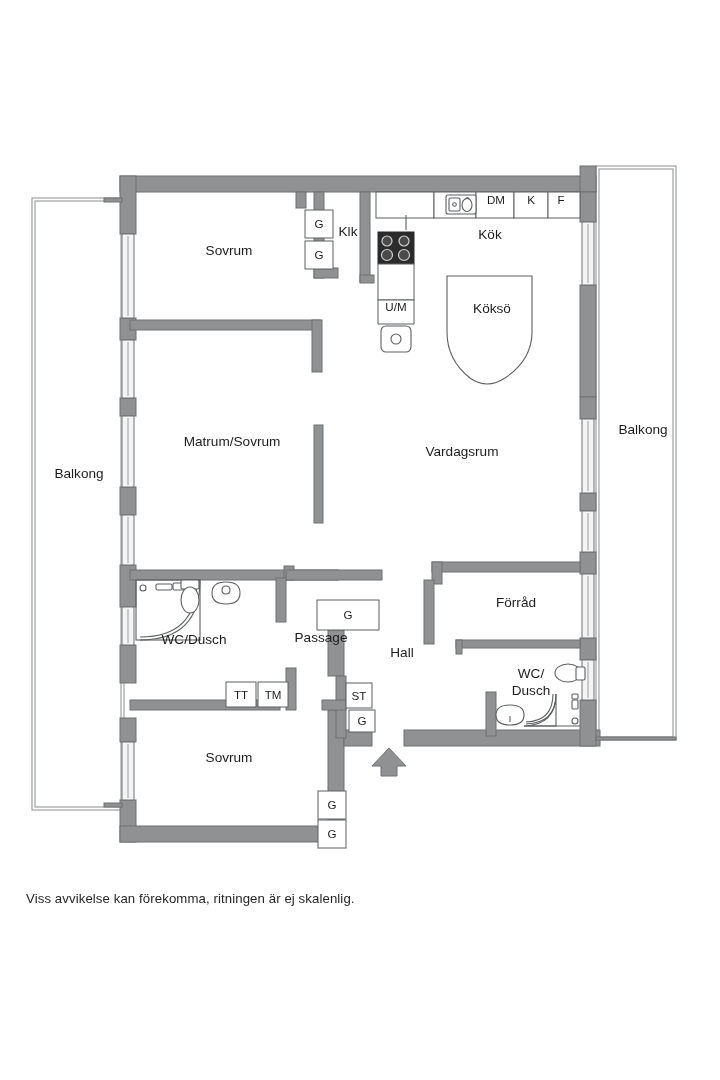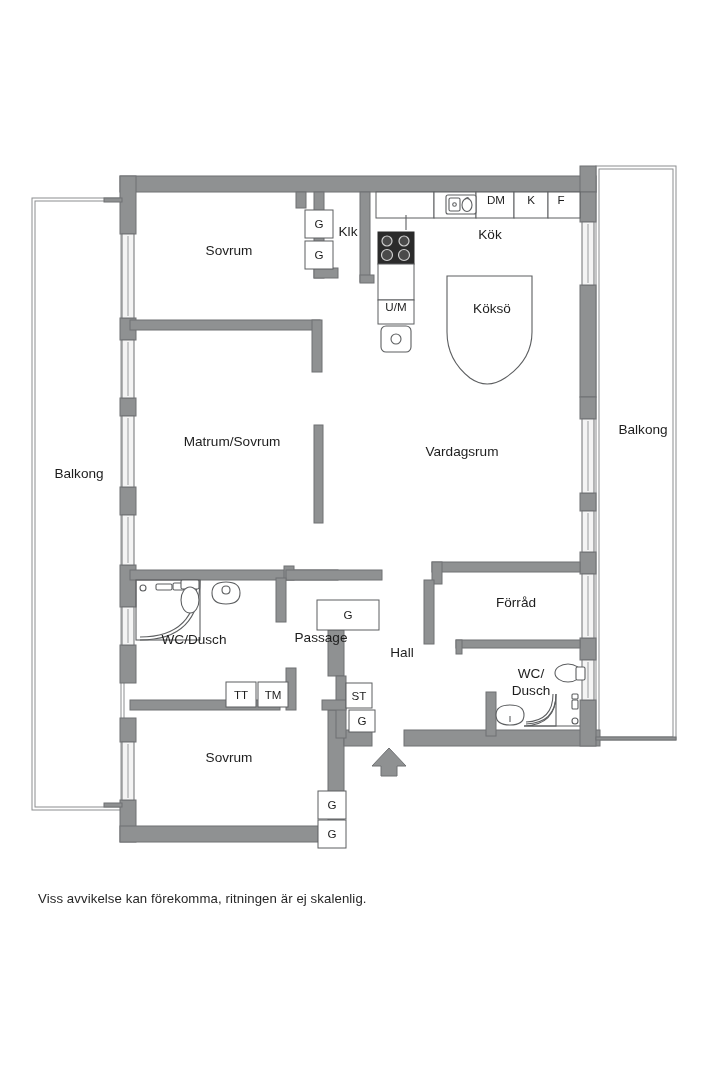--- a/index.html
+++ b/index.html
@@ -23,21 +23,21 @@
     width: 720px;
     height: 1080px;
   }
   #plan-svg {
     position: absolute;
     left: 0;
     top: 0;
   }
   .caption {
     position: absolute;
-    left: 38px;
+    left: 26px;
     top: 891px;
     font-size: 13.2px;
     letter-spacing: 0.1px;
     color: #262626;
     white-space: nowrap;
   }
   text {
     font-family: "Liberation Sans", sans-serif;
     fill: #1d1d1d;
   }

